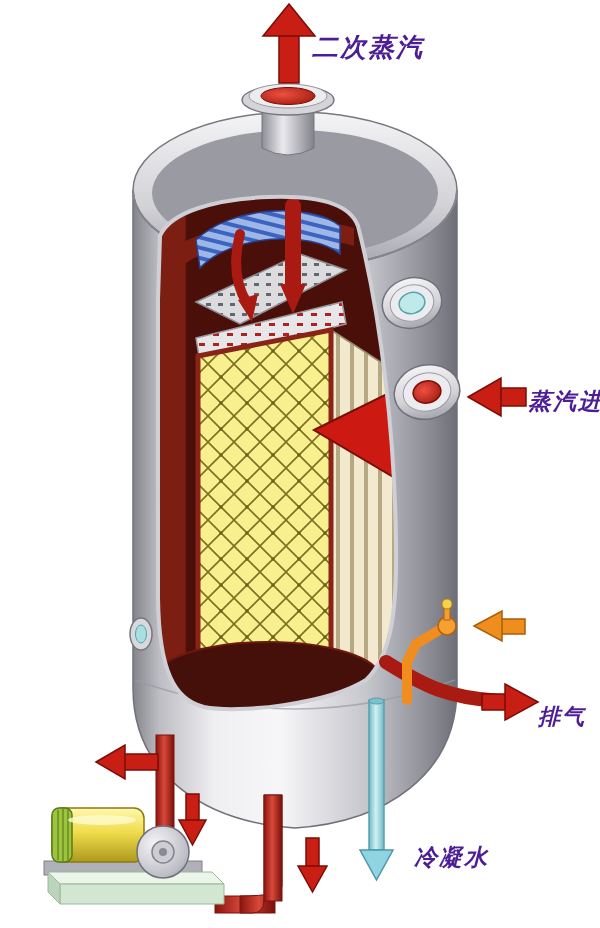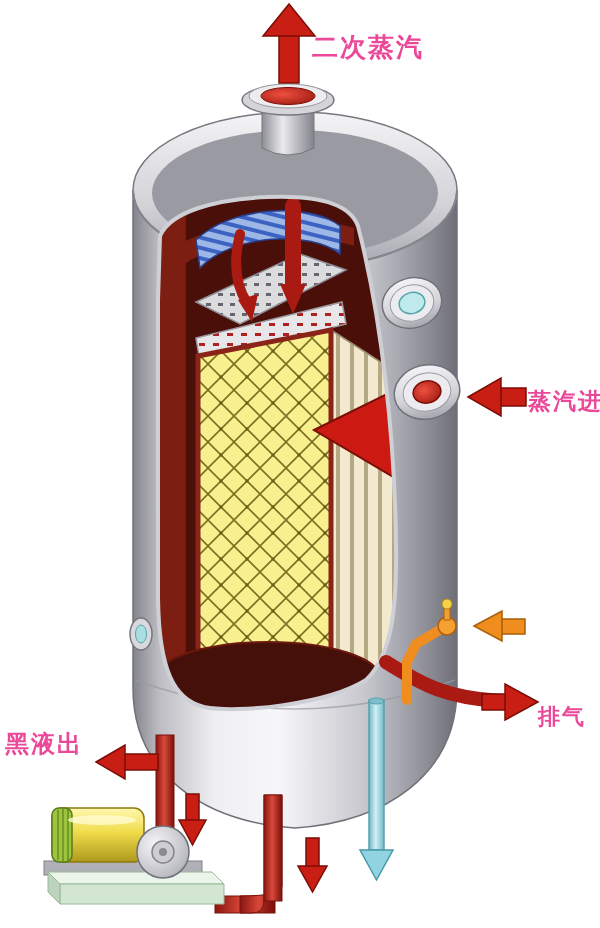--- a/index.html
+++ b/index.html
@@ -1,19 +1,19 @@
 <!DOCTYPE html>
 <html><head>
 <meta charset="utf-8">
 <style>
   html,body{margin:0;padding:0;background:#ffffff;}
   .stage{position:relative;width:600px;height:928px;background:#ffffff;overflow:hidden;
          font-family:"DejaVu Sans","Liberation Sans",sans-serif;}
   .stage svg{position:absolute;left:0;top:0;}
-  .label{position:absolute;font-weight:600;color:#ec4899;letter-spacing:2px;white-space:nowrap;}
+  .label{position:absolute;font-weight:600;color:#4c1d95;letter-spacing:2px;white-space:nowrap;font-style:italic;}
   .lbl-secondary{left:312px;top:30px;font-size:26px;}
   .lbl-steamin{left:528px;top:386px;font-size:23px;}
   .lbl-blackin{left:504px;top:606px;font-size:23px;}
   .lbl-exhaust{left:538px;top:702px;font-size:22px;}
   .lbl-cond{left:414px;top:842px;font-size:23px;}
   .lbl-blackout{left:5px;top:728px;font-size:24px;}
 </style>
 </head>
 <body>
 
@@ -215,15 +215,15 @@
   </g>
   <g fill="#c81e14" stroke="#7c0d06" stroke-width="1.5">
     <rect x="306" y="838" width="13" height="30"></rect>
     <polygon points="298,866 327,866 312.5,892"></polygon>
   </g>
 </svg>
 
 <div class="label lbl-secondary">二次蒸汽</div>
 <div class="label lbl-steamin">蒸汽进</div>
 <div class="label lbl-exhaust">排气</div>
-<div class="label lbl-blackout">黑液出</div>
+<div class="label lbl-cond">冷凝水</div>
 
 </div>
 
 </body></html>

